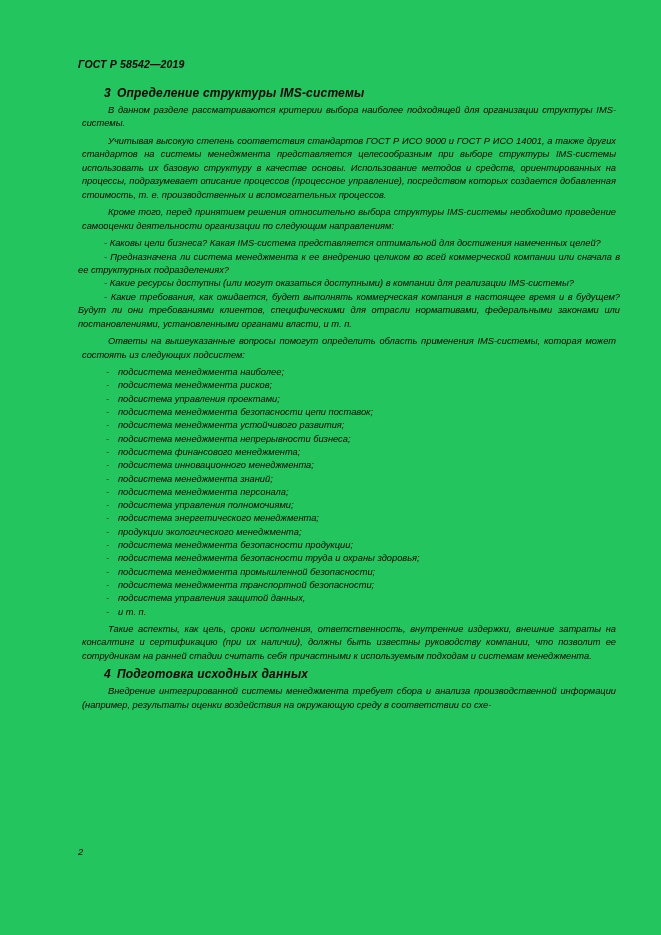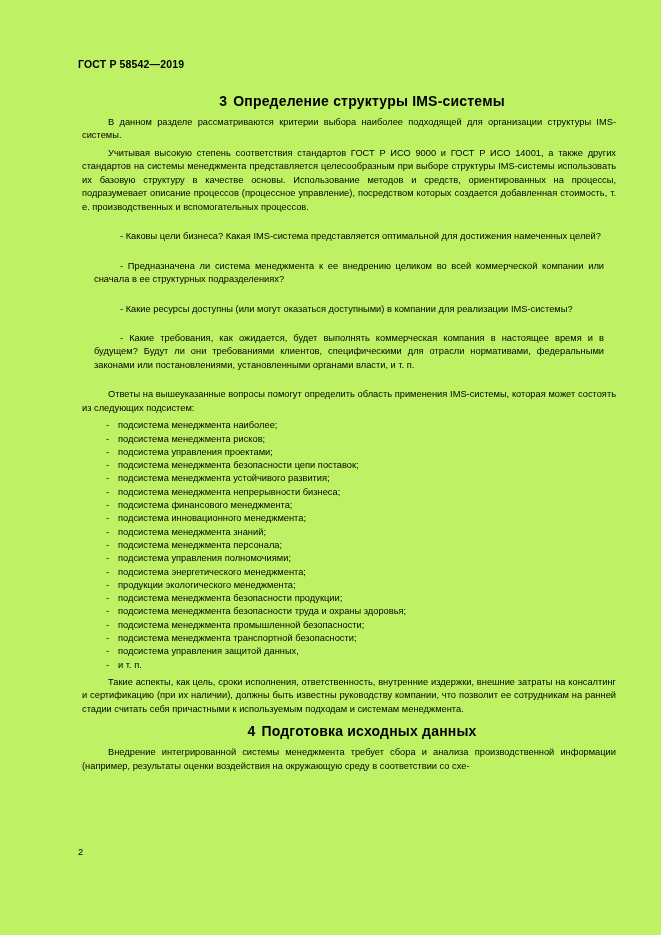--- a/index.html
+++ b/index.html
@@ -15,22 +15,23 @@
     font-family: "Liberation Sans", sans-serif;
     color: #000000;
     -webkit-font-smoothing: antialiased;
   }
 
   .page {
     position: absolute;
     inset: 0;
     width: 661px;
     height: 935px;
-    background: #bef264;
+    background: #22c55e;
     overflow: hidden;
+    font-style: italic;
   }
 
   
   .running-header {
     position: absolute;
     left: 78px;
     top: 58px;
     font-size: 10.5px;
     font-weight: bold;
     letter-spacing: 0.15px;
@@ -39,49 +40,48 @@
 
   
   .column {
     position: absolute;
     left: 78px;
     top: 86px;
     width: 542px;
   }
 
   h2.section-heading {
-    margin: 8px;
-    font-size: 14px;
+    margin: 0;
+    font-size: 12px;
     font-weight: bold;
     letter-spacing: 0.2px;
     padding-left: 26px;
     text-indent: 0;
     line-height: 14px;
-    text-align: center;
   }
   h2.section-heading .num {
     display: inline-block;
     margin-right: 6px;
   }
 
   .sec3-heading { margin-bottom: 9px; }
 
   p.body {
     margin: 4px;
     font-size: 9.3px;
     line-height: 13.45px;
     text-align: justify;
     text-justify: inter-word;
     text-indent: 26px;
     hyphens: manual;
   }
 
   
   p.dash-para {
-    margin: 16px;
+    margin: 0;
     font-size: 9.3px;
     line-height: 13.45px;
     text-align: justify;
     text-indent: 26px;
   }
 
   
   ul.sub-list {
     margin: 0;
     padding: 0;
@@ -120,20 +120,21 @@
   <div class="running-header">ГОСТ Р 58542—2019</div>
 
   <div class="column">
 
     <h2 class="section-heading sec3-heading">
       <span class="num">3</span><span>Определение структуры IMS-системы</span>
     </h2>
 
     <p class="body">В данном разделе рассматриваются критерии выбора наиболее подходящей для организации структуры IMS-системы.</p>
     <p class="body">Учитывая высокую степень соответствия стандартов ГОСТ Р ИСО 9000 и ГОСТ Р ИСО 14001, а также других стандартов на системы менеджмента представляется целесообразным при выборе струк­туры IMS-системы использовать их базовую структуру в качестве основы. Использование методов и средств, ориентированных на процессы, подразумевает описание процессов (процессное управление), посредством которых создается добавленная стоимость, т. е. производственных и вспомогательных процессов.</p>
+    <p class="body">Кроме того, перед принятием решения относительно выбора структуры IMS-системы необходимо проведение самооценки деятельности организации по следующим направлениям:</p>
 
     <p class="dash-para">- Каковы цели бизнеса? Какая IMS-система представляется оптимальной для достижения наме­ченных целей?</p>
     <p class="dash-para">- Предназначена ли система менеджмента к ее внедрению целиком во всей коммерческой компа­нии или сначала в ее структурных подразделениях?</p>
     <p class="dash-para">- Какие ресурсы доступны (или могут оказаться доступными) в компании для реализации IMS-системы?</p>
     <p class="dash-para">- Какие требования, как ожидается, будет выполнять коммерческая компания в настоящее время и в будущем? Будут ли они требованиями клиентов, специфическими для отрасли нормативами, феде­ральными законами или постановлениями, установленными органами власти, и т. п.</p>
 
     <p class="body">Ответы на вышеуказанные вопросы помогут определить область применения IMS-системы, кото­рая может состоять из следующих подсистем:</p>
 
     <ul class="sub-list">
       <li><span class="dash">-</span><span>подсистема менеджмента наиболее;</span></li>

